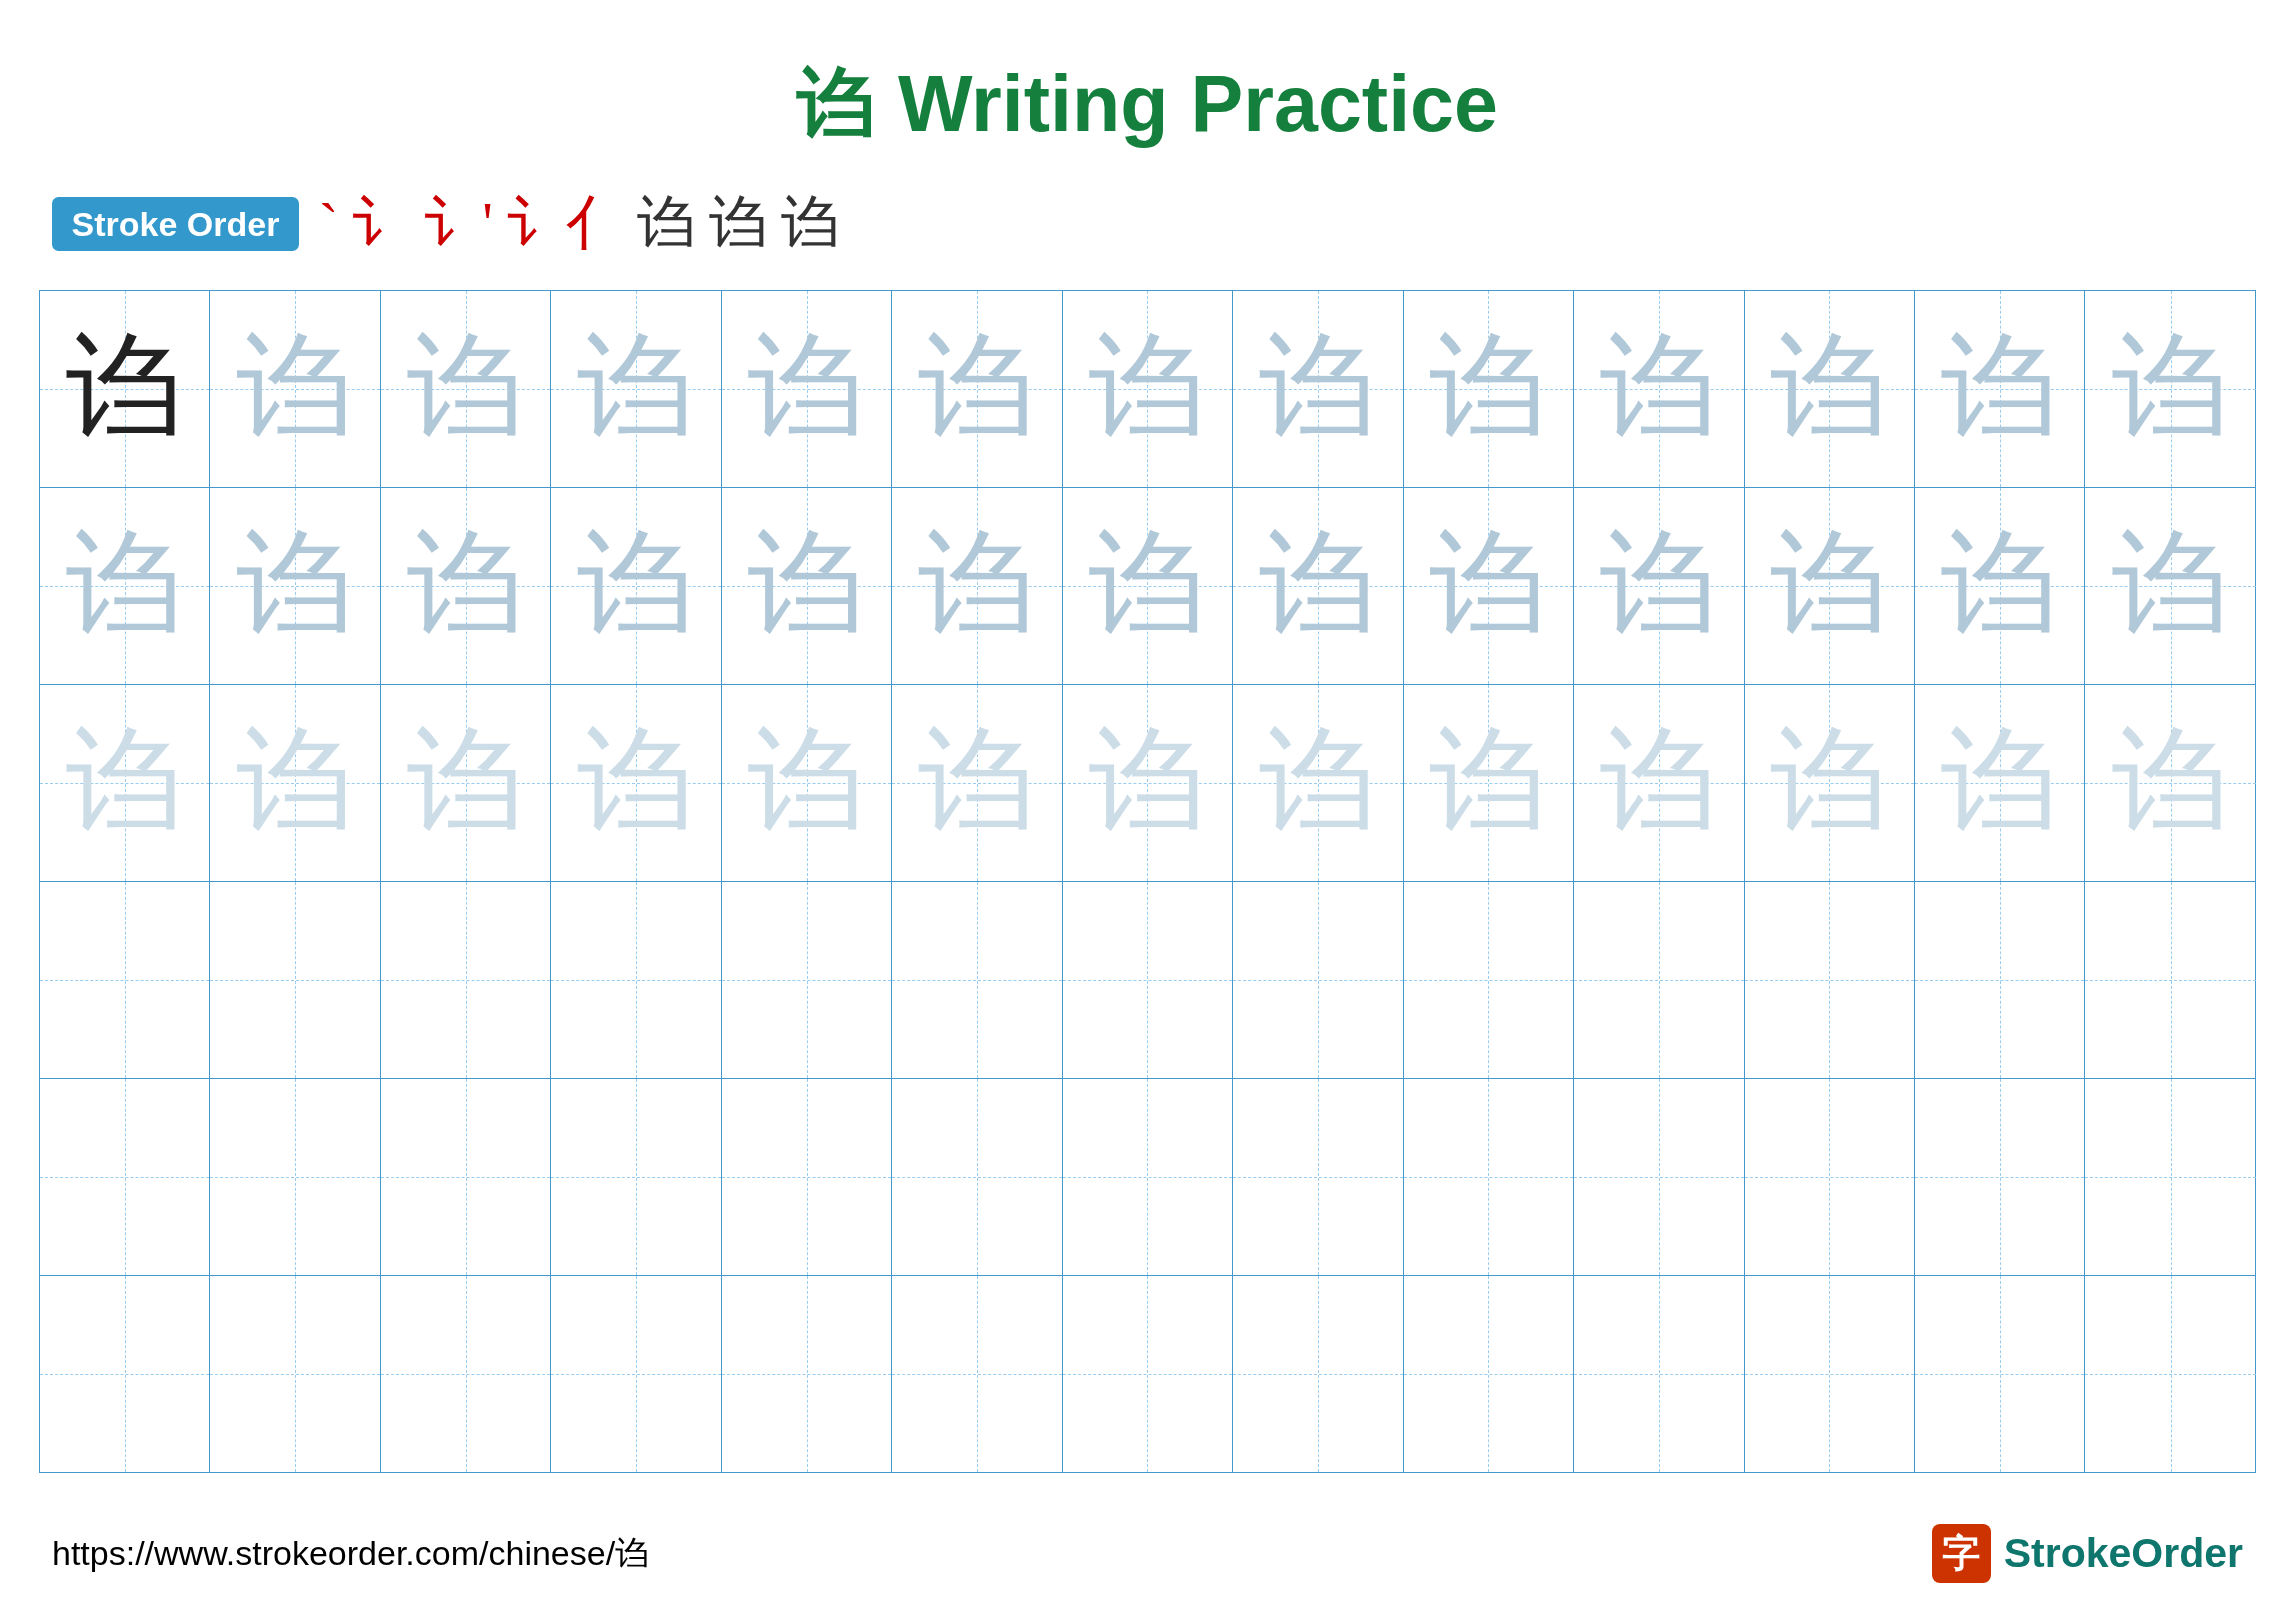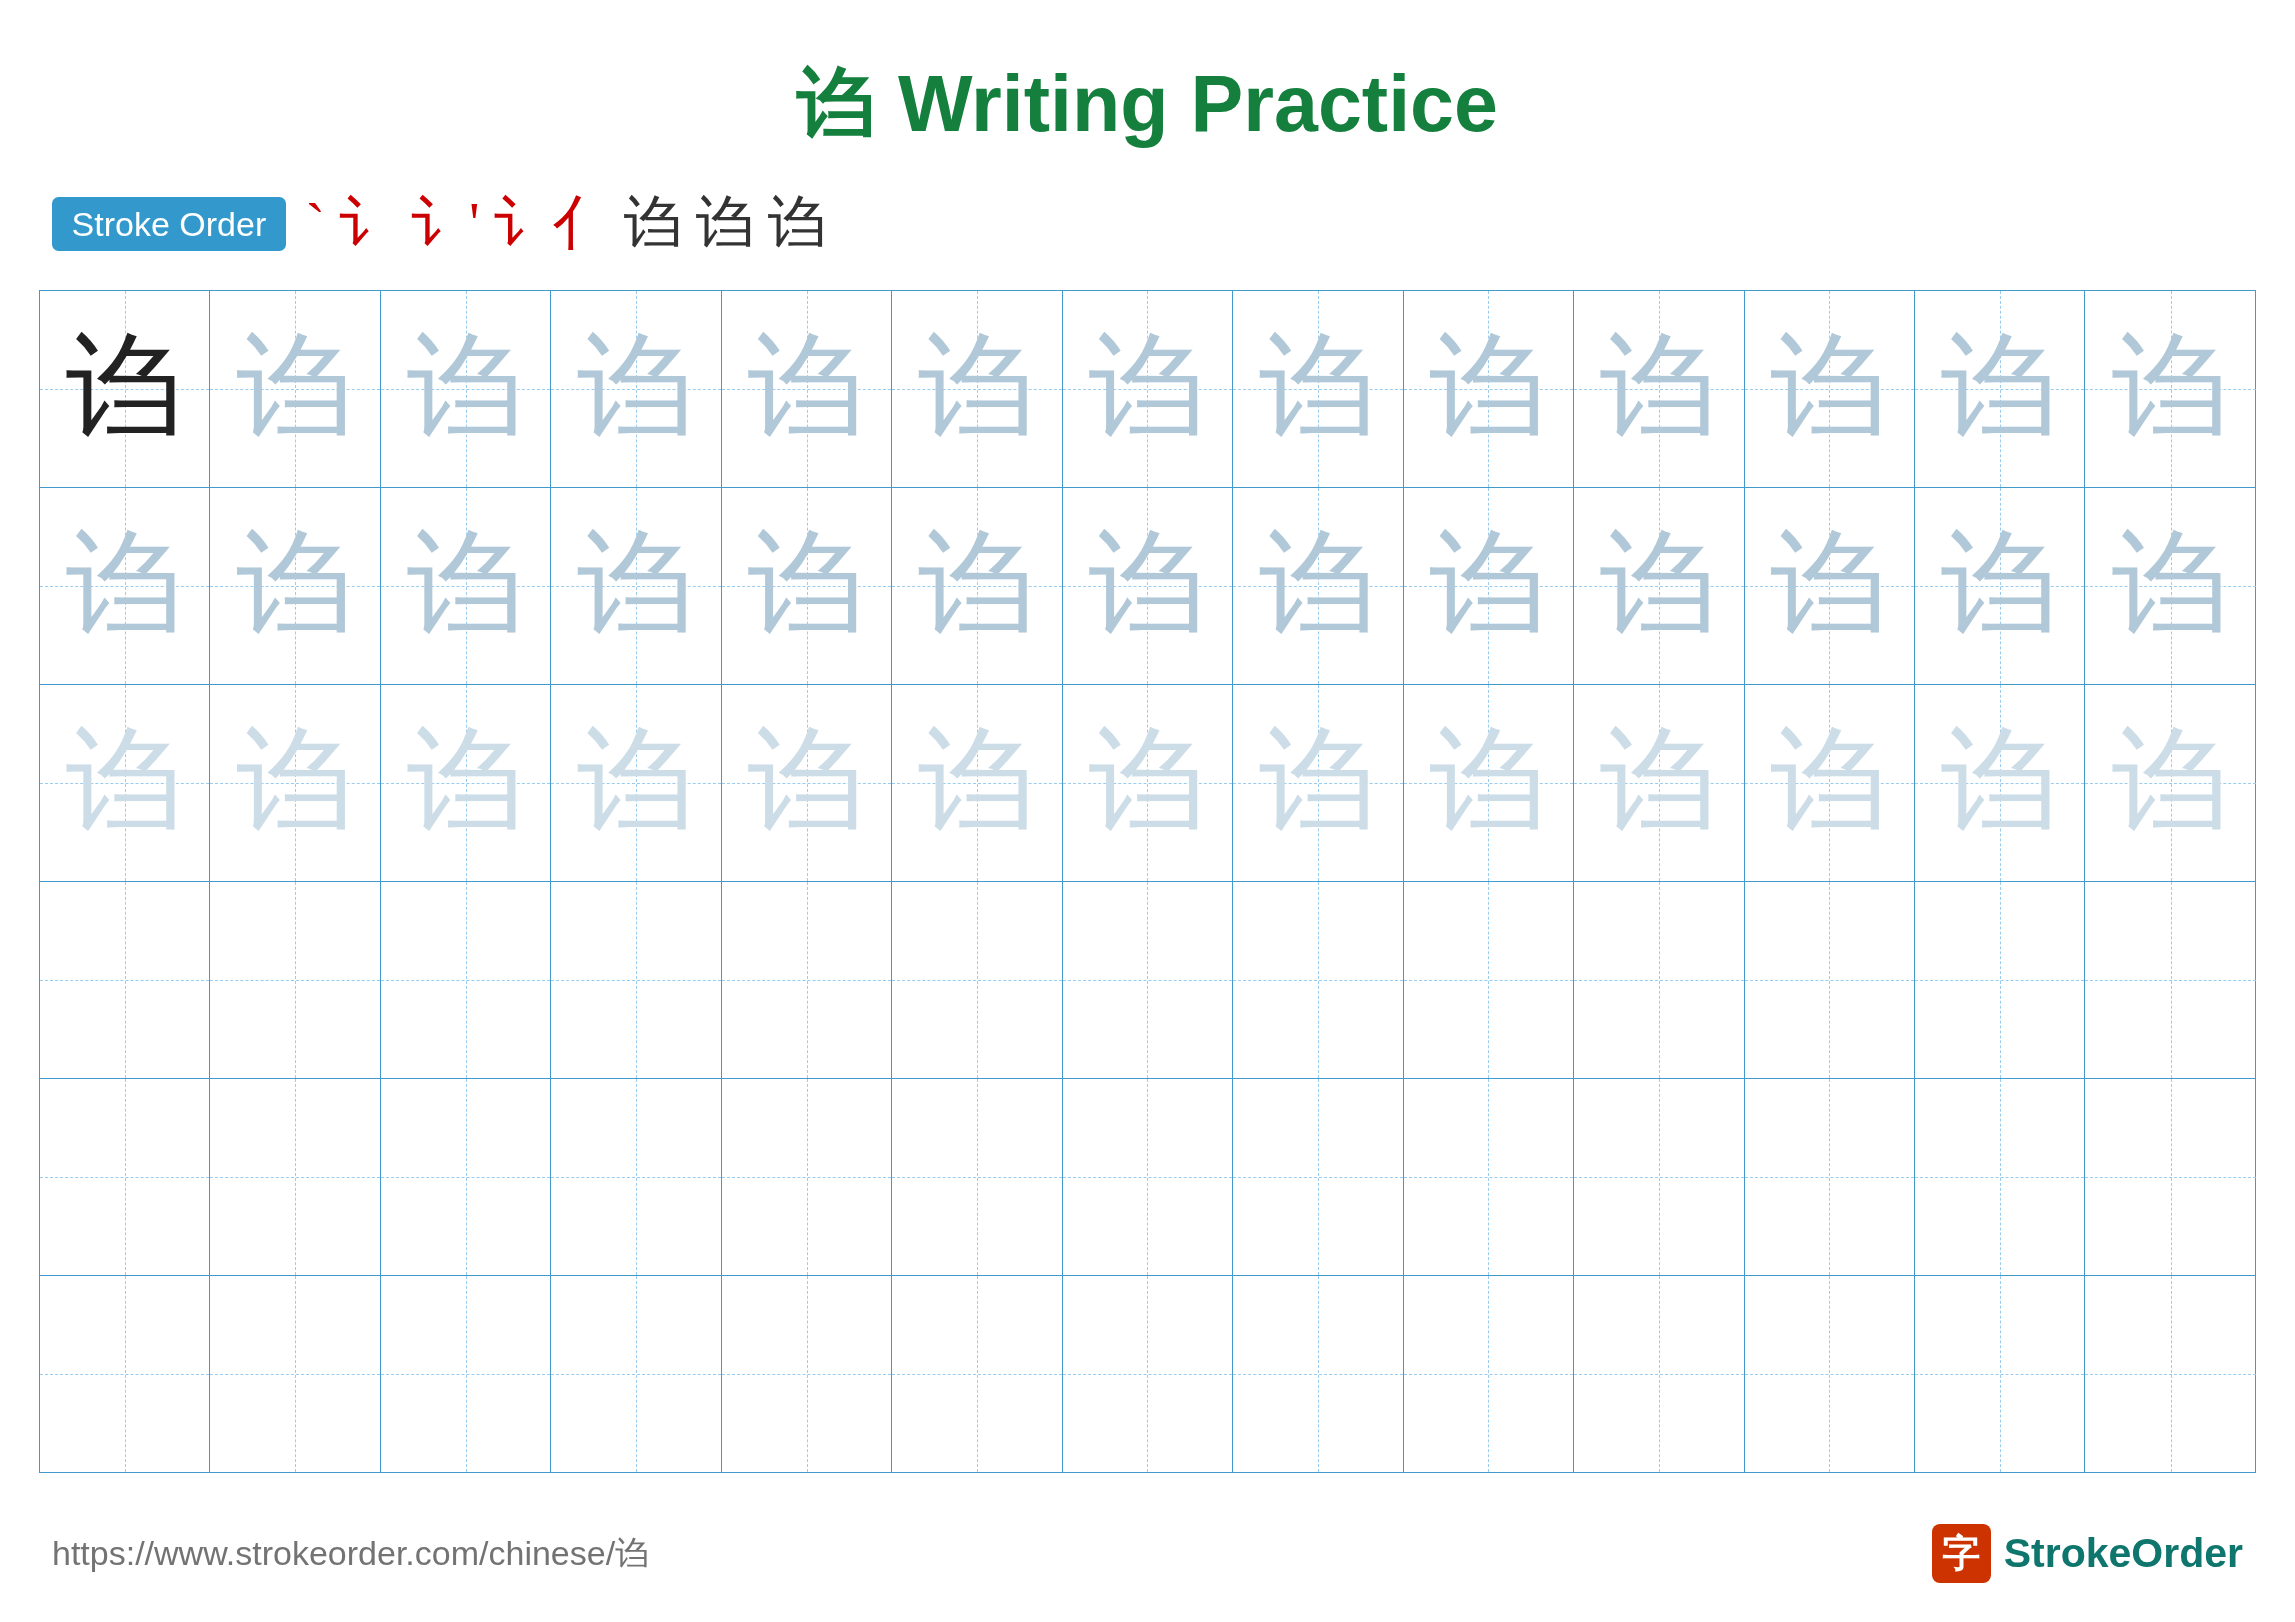--- a/index.html
+++ b/index.html
@@ -29,21 +29,21 @@
       align-items: center;
       padding-left: 52px;
       margin-bottom: 26px;
       gap: 19.6px;
     }
 
     .stroke-order-badge {
       background-color: #3399cc;
       color: white;
       font-size: 34px;
-      font-weight: normal;
+      font-weight: bold;
       padding: 7.9px 19.6px;
       border-radius: 6.5px;
     }
 
     .stroke-sequence {
       display: flex;
       align-items: center;
       gap: 13px;
       font-size: 59px;
     }
@@ -133,21 +133,21 @@
       bottom: 39px;
       left: 52px;
       right: 52px;
       display: flex;
       align-items: center;
       justify-content: space-between;
     }
 
     .footer-url {
       font-size: 34px;
-      color: #737373;
+      color: #000000;
     }
 
     .footer-logo {
       display: flex;
       align-items: center;
       gap: 13px;
     }
 
     .footer-logo-icon {
       width: 59px;

